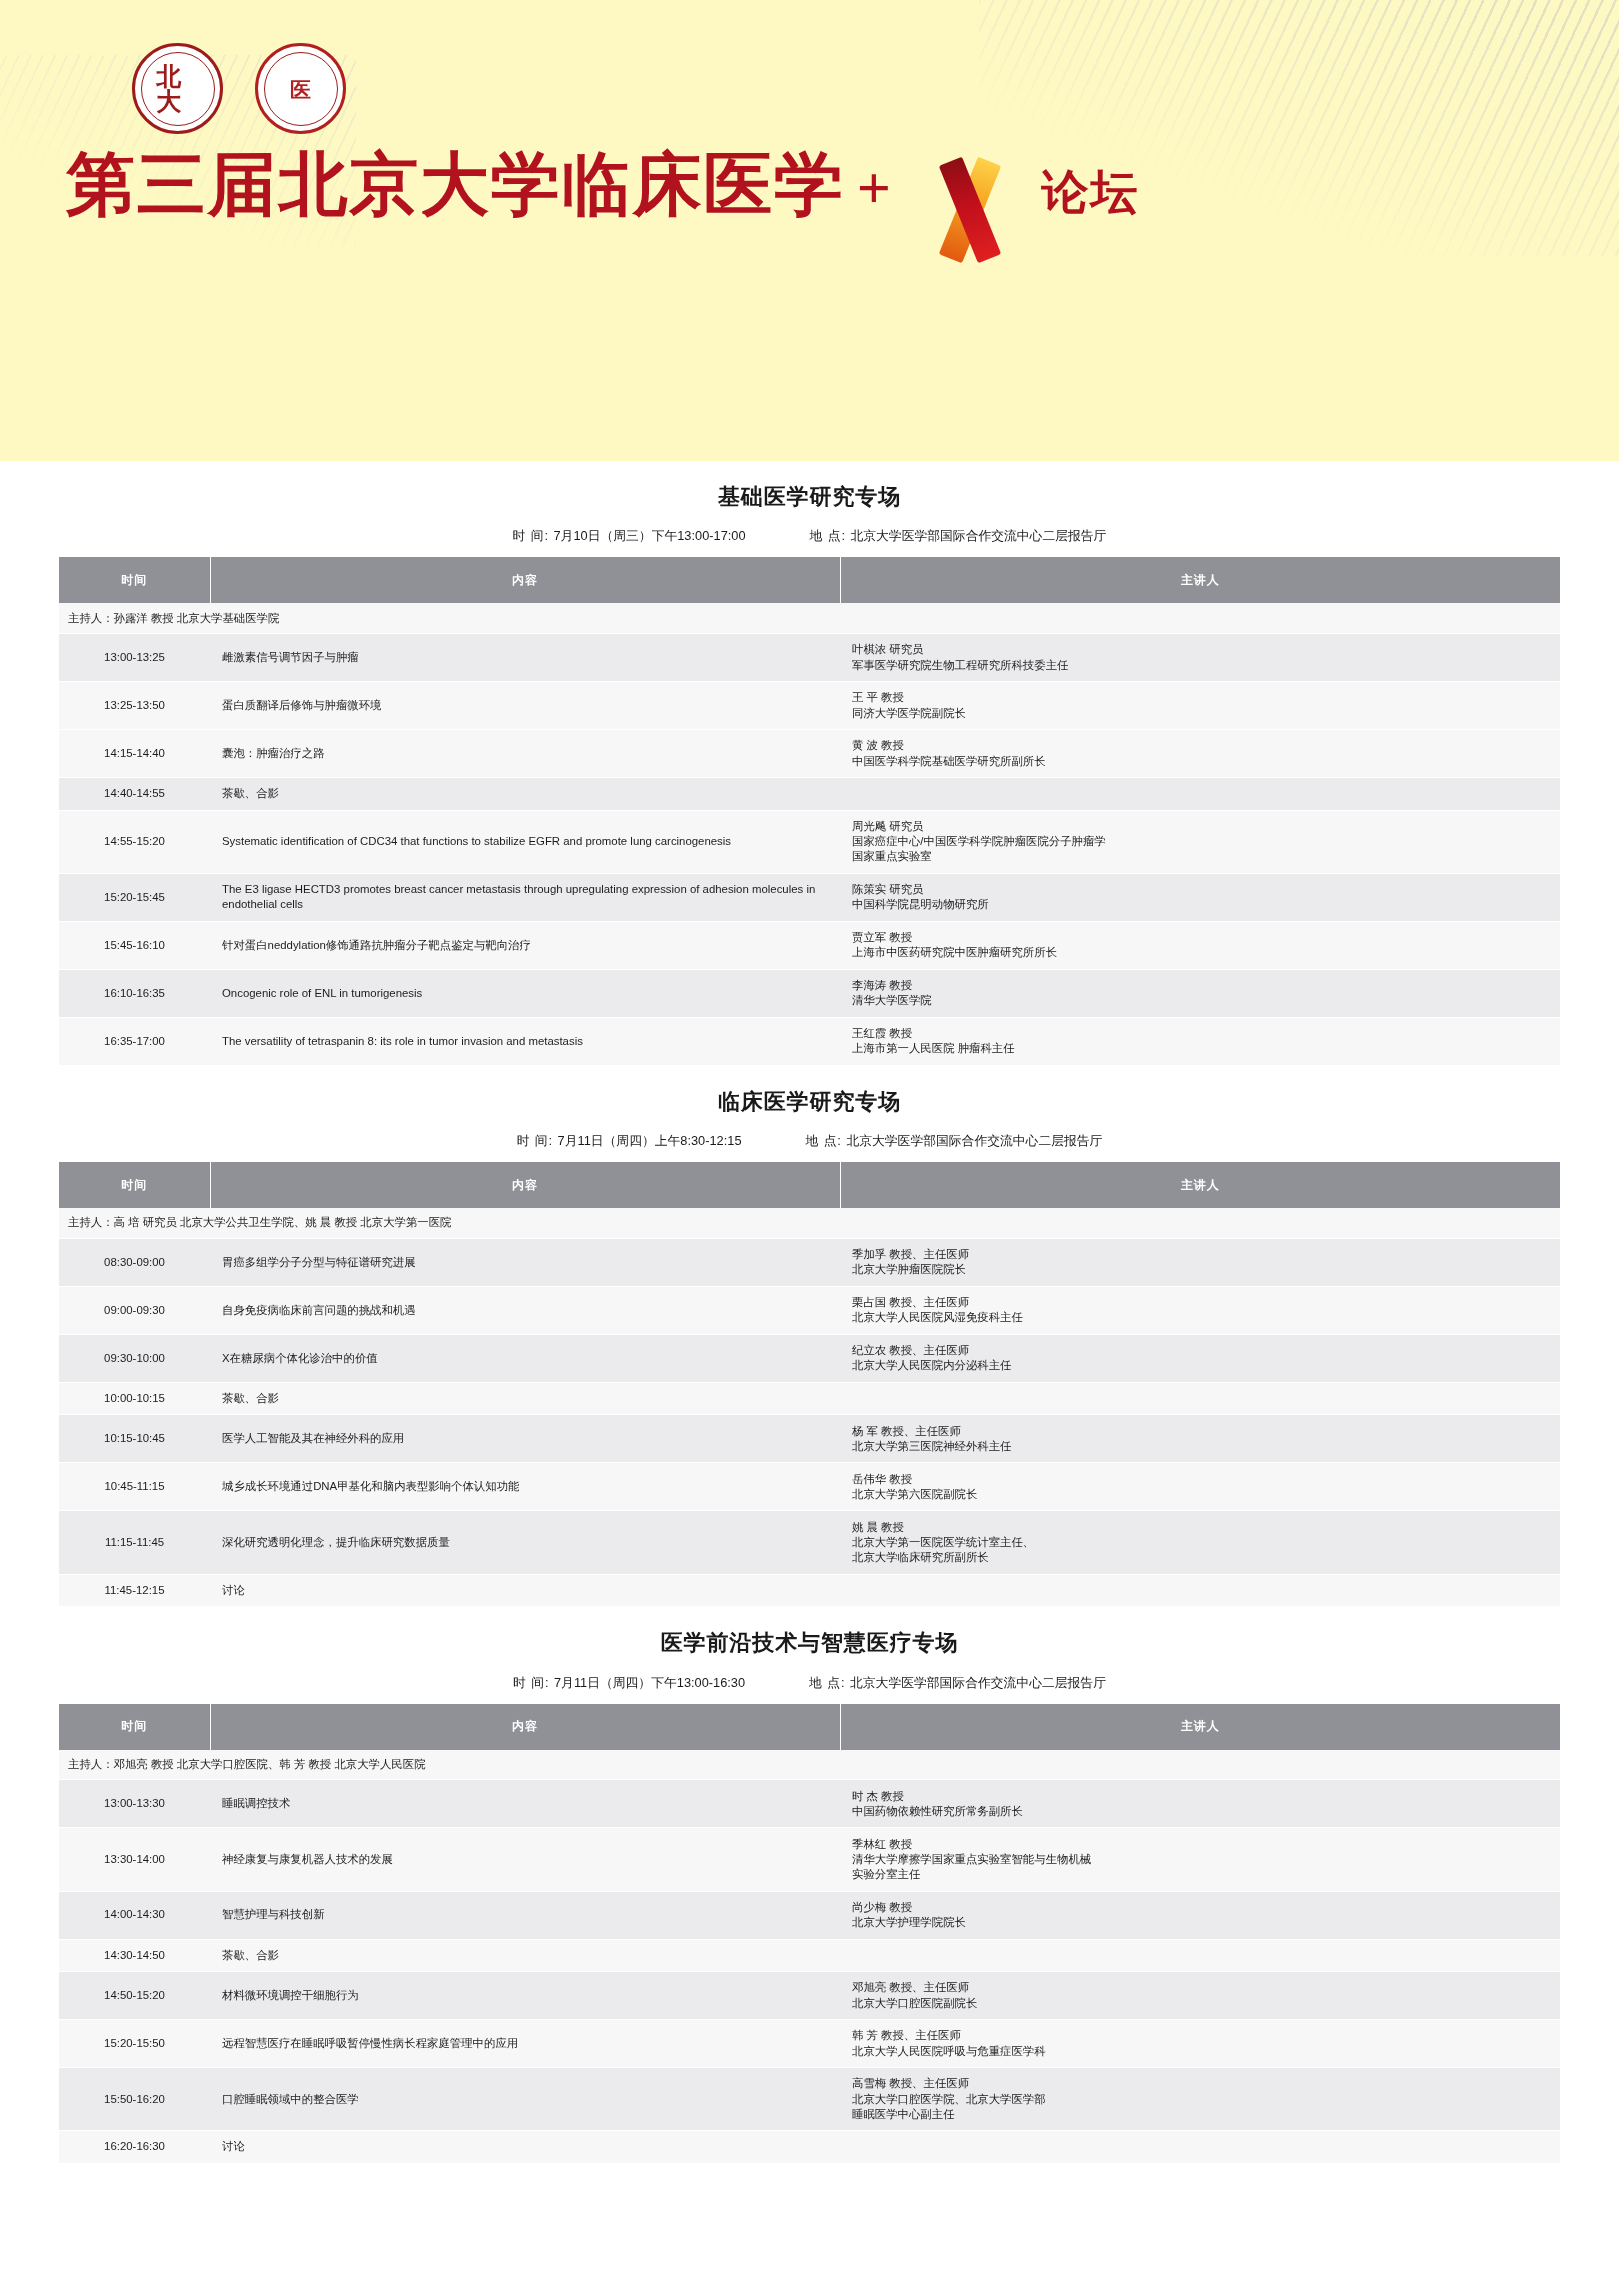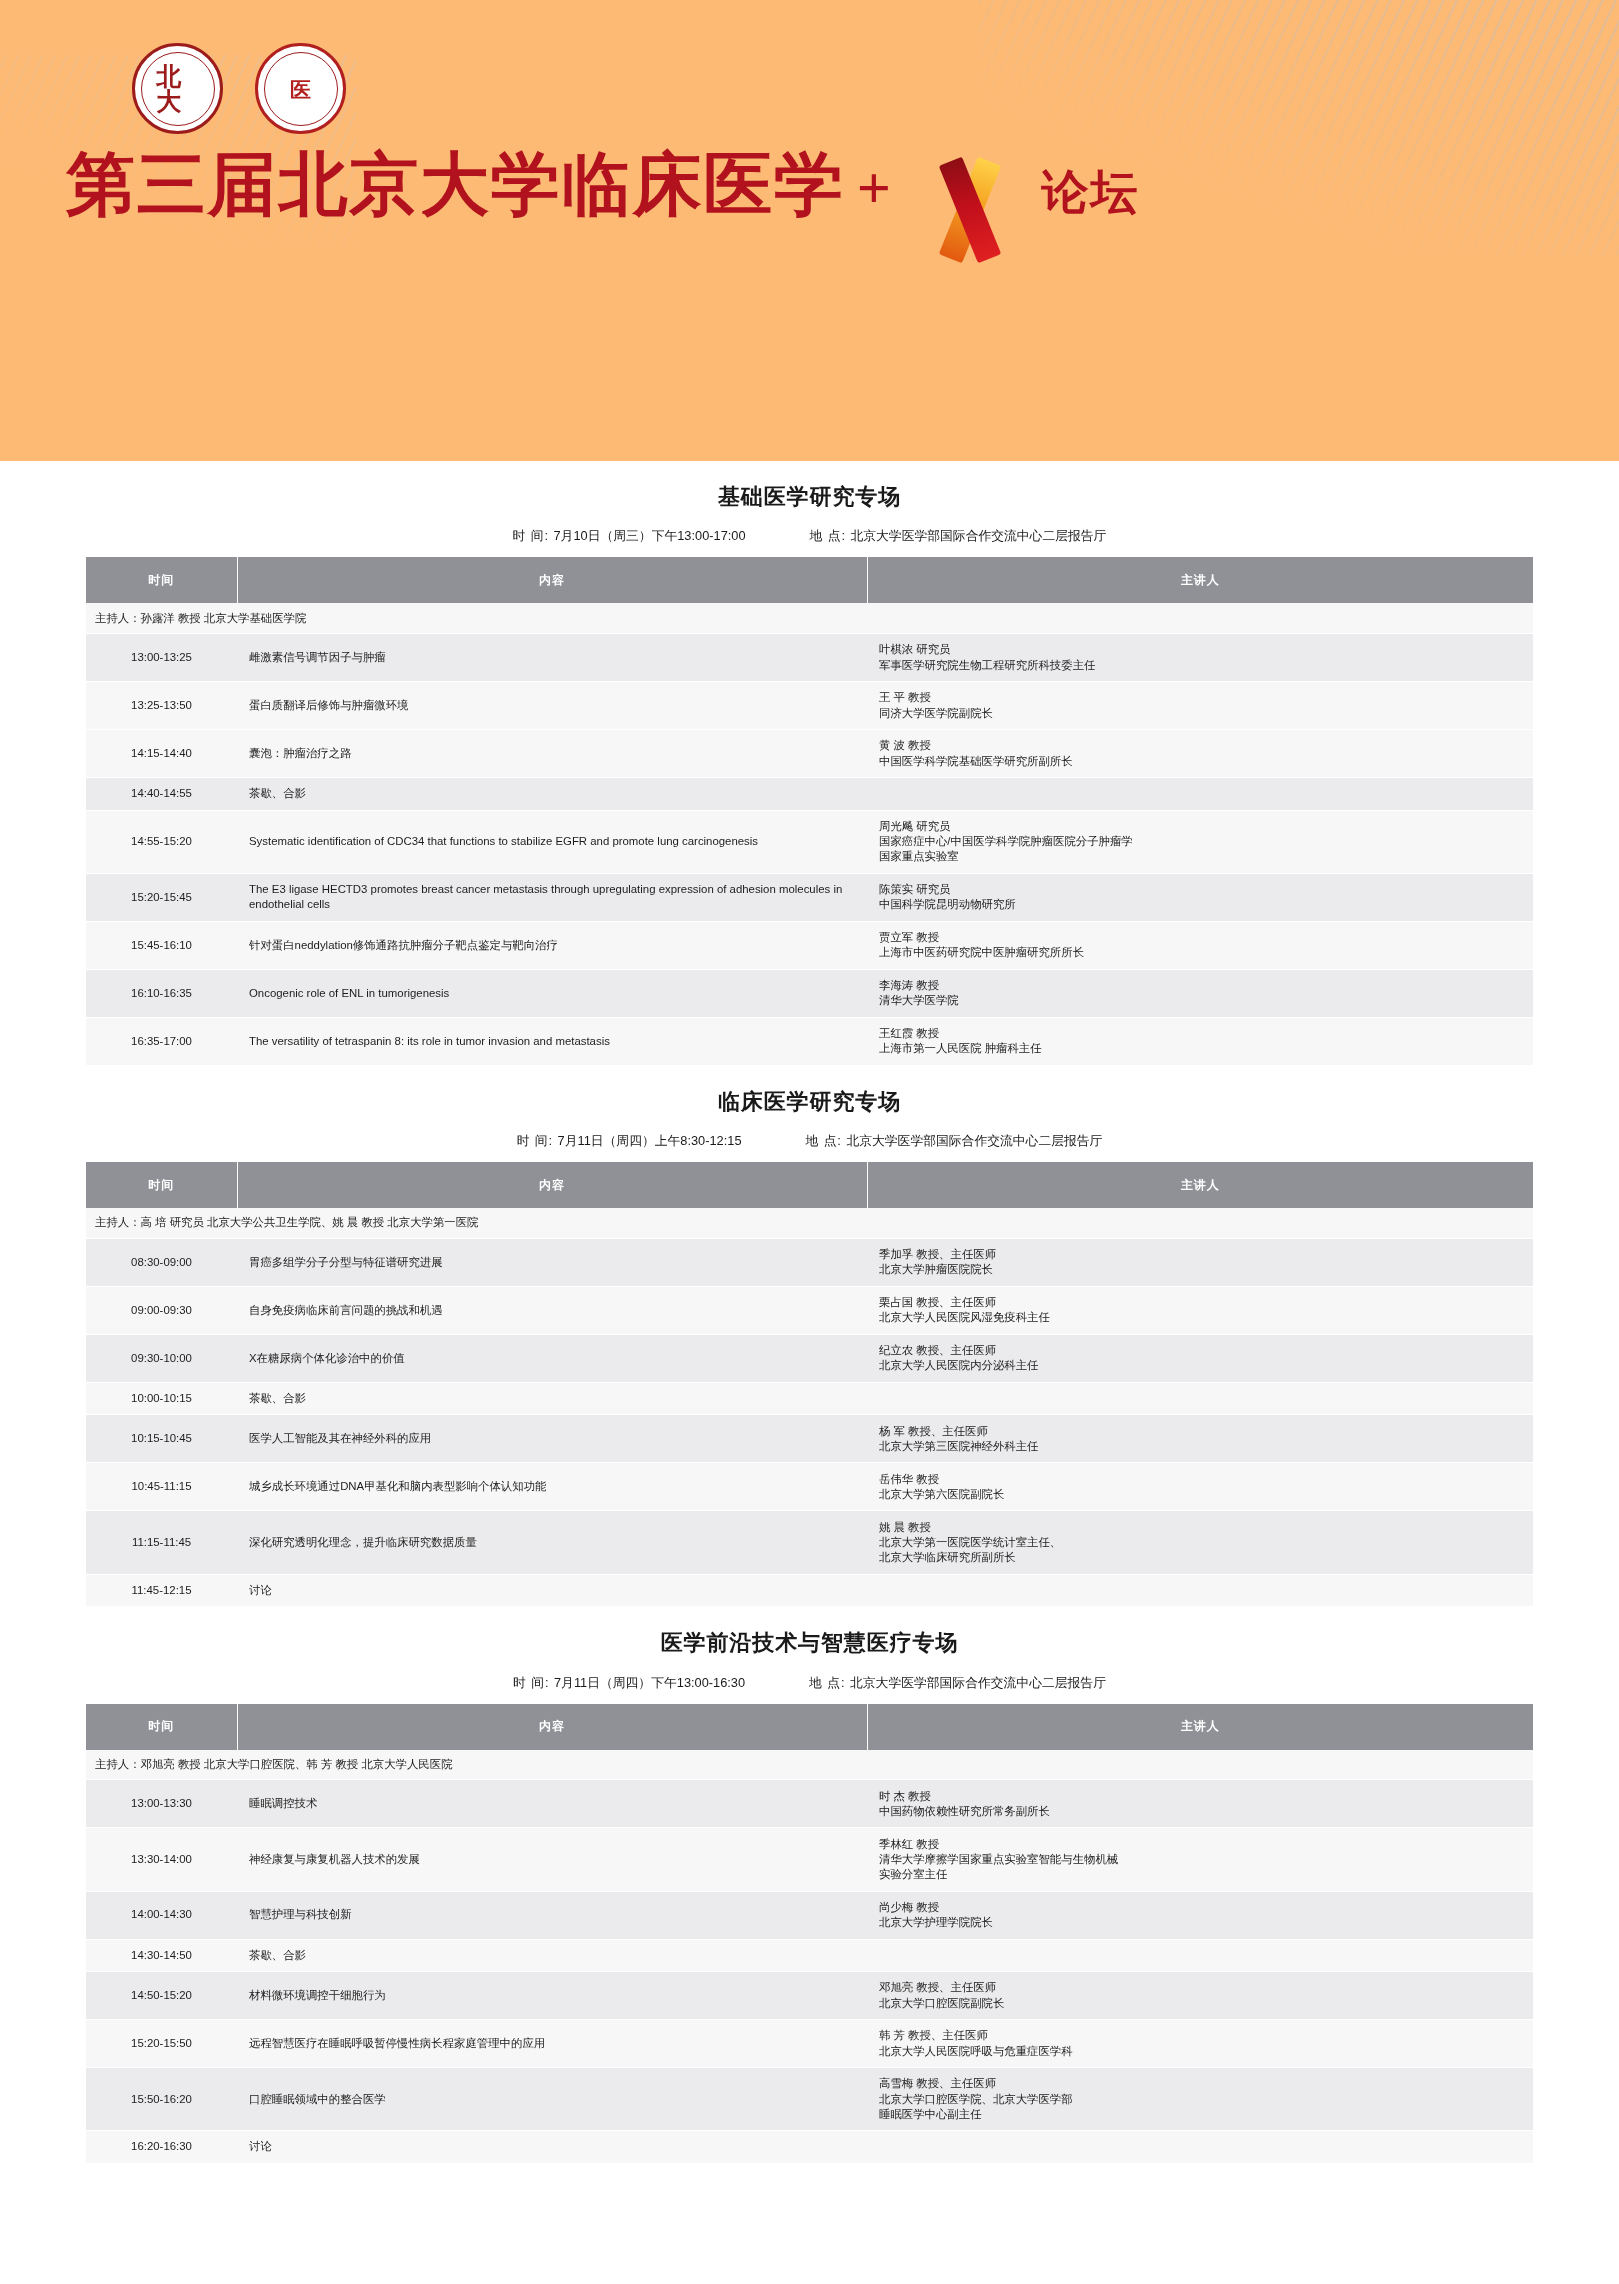--- a/index.html
+++ b/index.html
@@ -13,21 +13,21 @@
     width: 1619px;
     height: 3597px;
     overflow: hidden;
     background: #ffffff;
   }
 
   
   .header {
     position: relative;
     height: 461px;
-    background: #fdba74;
+    background: #fef9c3;
     overflow: hidden;
     padding-left: 44px;
   }
   .header-hatch {
     position: absolute;
     top: 0; right: 0;
     width: 640px; height: 256px;
     background: repeating-linear-gradient(115deg,
         rgba(190,190,195,0.40) 0px,
         rgba(190,190,195,0.40) 2.3px,
@@ -131,21 +131,21 @@
   .title-tail {
     font-family: "Liberation Serif", serif;
     font-size: 47px;
     font-weight: bold;
     color: #b2121d;
     letter-spacing: 1.8px;
     line-height: 1;
   }
 
   
-  .body-area { padding: 0 86px; }
+  .body-area { padding: 0 59px; }
 
   .session { margin-bottom: 4.6px; }
   .session-title {
     text-align: center;
     font-size: 22px;
     font-weight: bold;
     color: #1a1a1a;
     letter-spacing: 0.9px;
     margin: 21px 0 16.4px;
   }

